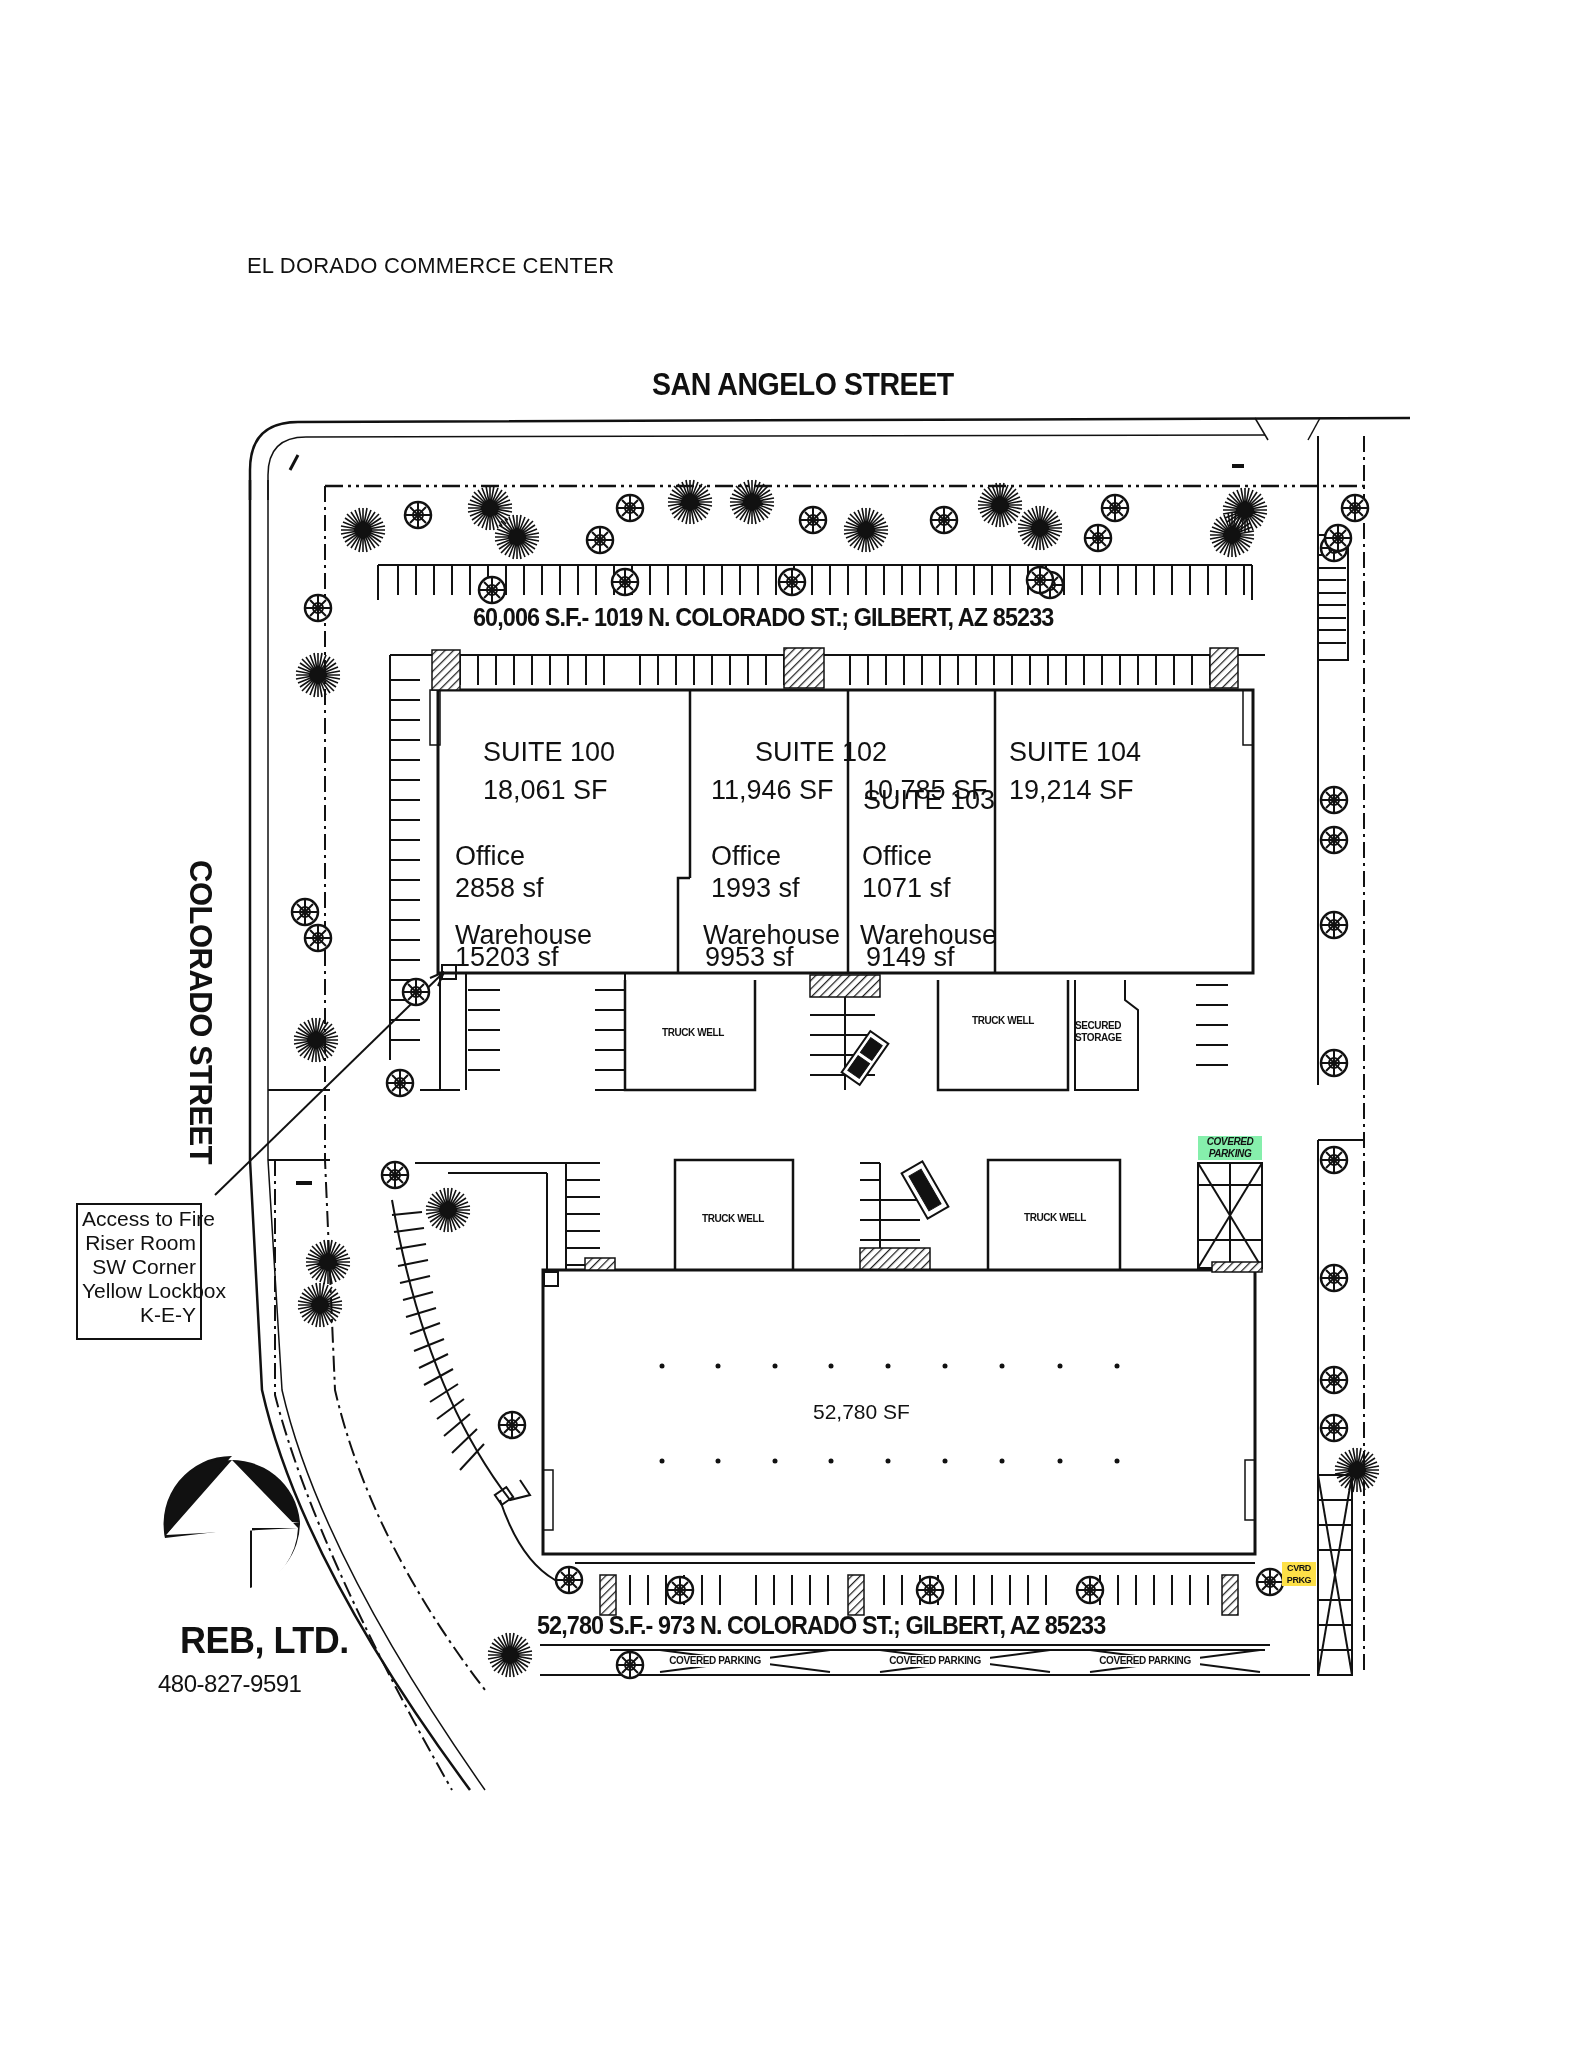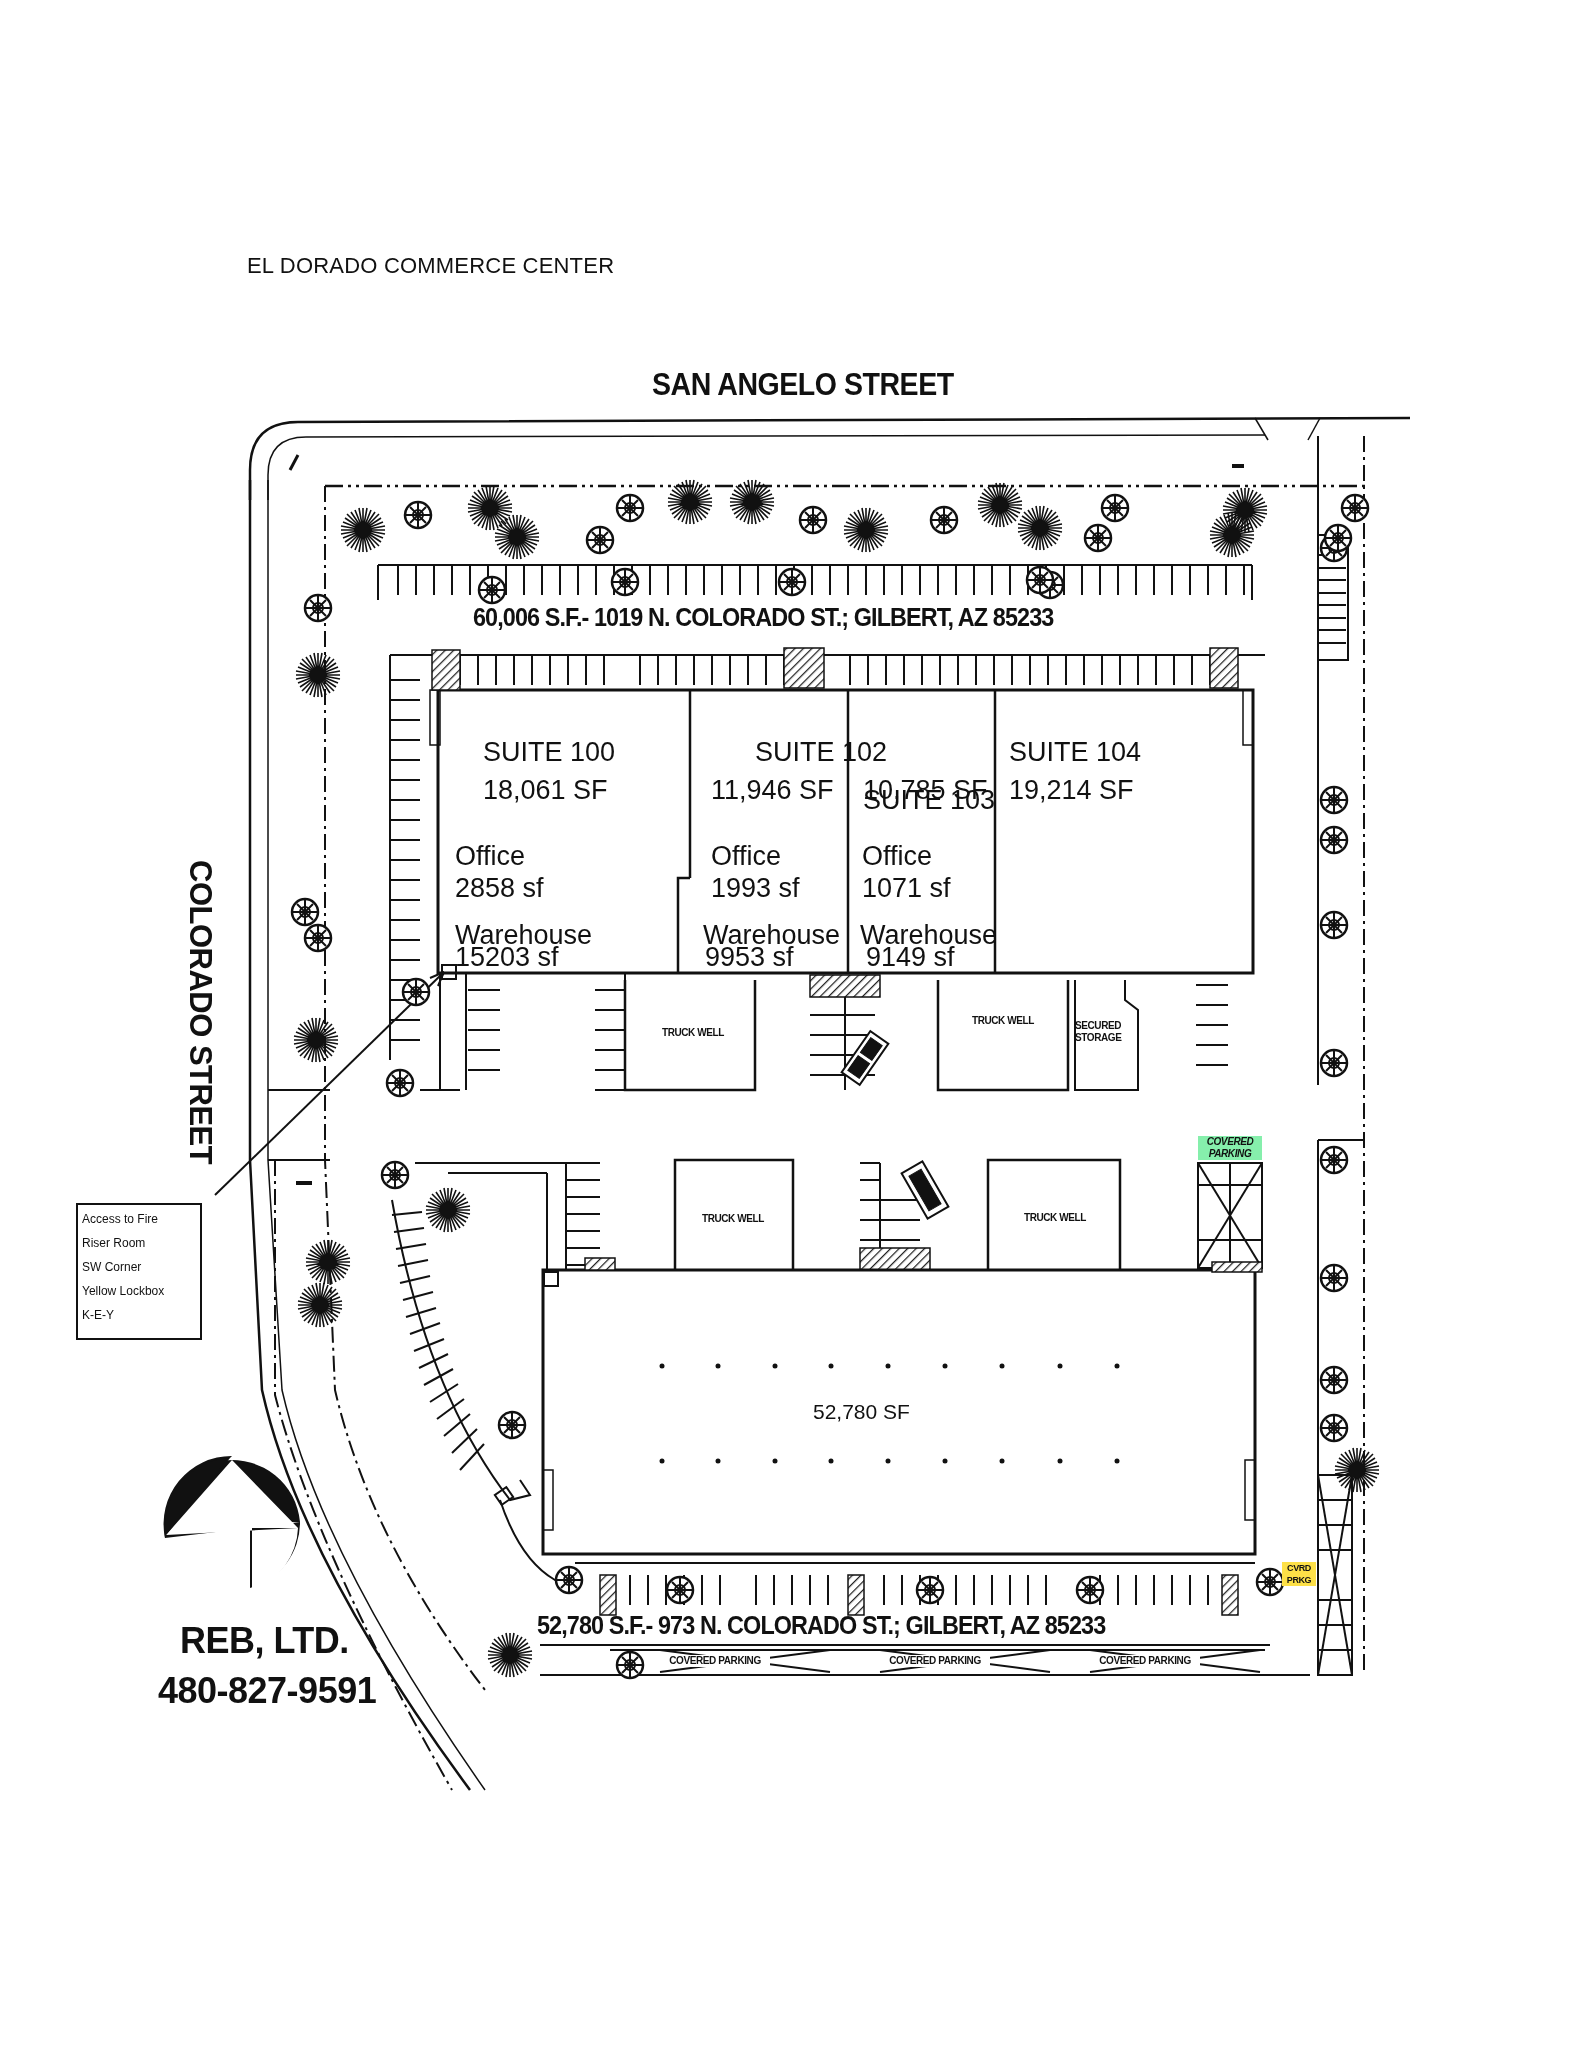--- a/index.html
+++ b/index.html
@@ -8,23 +8,23 @@
   #site-svg { position: absolute; left: 0; top: 0; width: 1570px; height: 2048px; }
   .doc-title { left: 247px; top: 253px; font-size: 22px; letter-spacing: 0.2px; }
   .street-top { left: 652px; top: 367px; font-size: 31px; font-weight: bold; letter-spacing: -0.5px; transform: scaleX(0.92); transform-origin: left top; }
   .street-left { left: 182px; top: 860px; font-size: 31px; font-weight: bold; writing-mode: vertical-rl; letter-spacing: -0.5px; }
   .addr { font-size: 26px; font-weight: bold; letter-spacing: -1px; white-space: nowrap; transform: scaleX(0.9); transform-origin: left top; }
   .addr-north { left: 473px; top: 602px; }
   .addr-south { left: 537px; top: 1610px; }
   .suite-label { font-size: 27px; white-space: nowrap; }
   .small-cap { font-size: 10px; font-weight: bold; letter-spacing: -0.4px; white-space: nowrap; text-align: center; line-height: 12px; }
   .note-box { left: 76px; top: 1203px; width: 126px; height: 137px; border: 2px solid #111; padding: 2px 4px; box-sizing: border-box; background: #fff; }
-  .note-line { font-size: 12px; line-height: 24px; white-space: nowrap; }
+  .note-line { font-size: 21px; line-height: 24px; white-space: nowrap; text-align: right; }
   .company { left: 180px; top: 1620px; font-size: 36px; font-weight: bold; letter-spacing: -0.5px; }
-  .phone { left: 158px; top: 1670px; font-size: 36px; font-weight: bold; letter-spacing: -0.5px; }
+  .phone { left: 158px; top: 1670px; font-size: 24px; font-weight: normal; letter-spacing: -0.5px; }
   .building-sf { left: 813px; top: 1400px; font-size: 21px; }
 </style>
 </head>
 <body>
 
 <svg id="site-svg" viewBox="0 0 1570 2048" xmlns="http://www.w3.org/2000/svg">
   <defs>
     <pattern id="hatch" width="6" height="6" patternUnits="userSpaceOnUse" patternTransform="rotate(45)">
       <rect width="6" height="6" fill="#fff"></rect>
       <line x1="0" y1="0" x2="0" y2="6" stroke="#222" stroke-width="2.5"></line>

